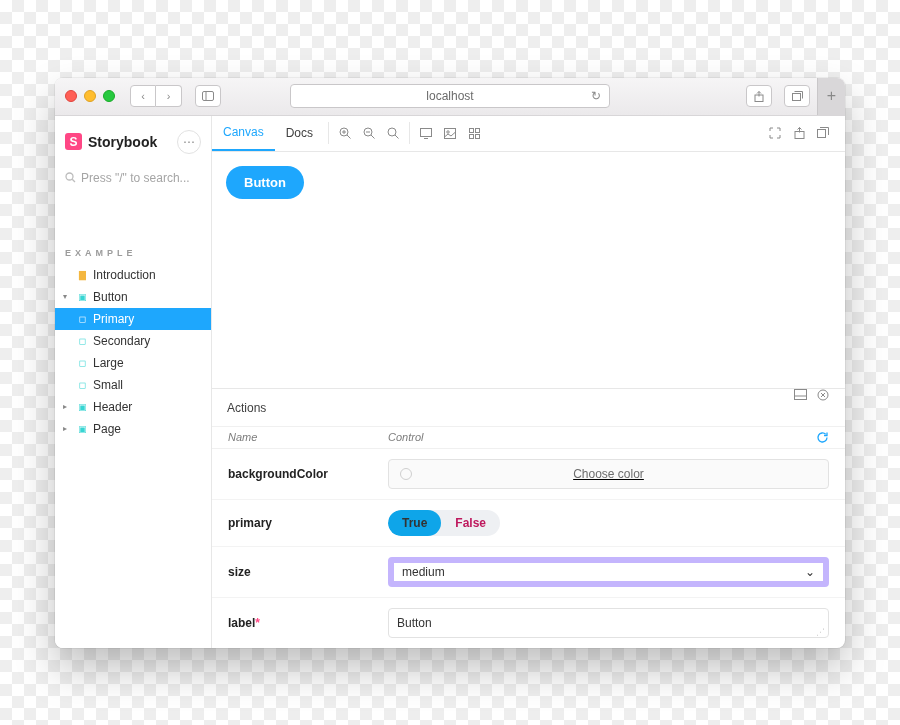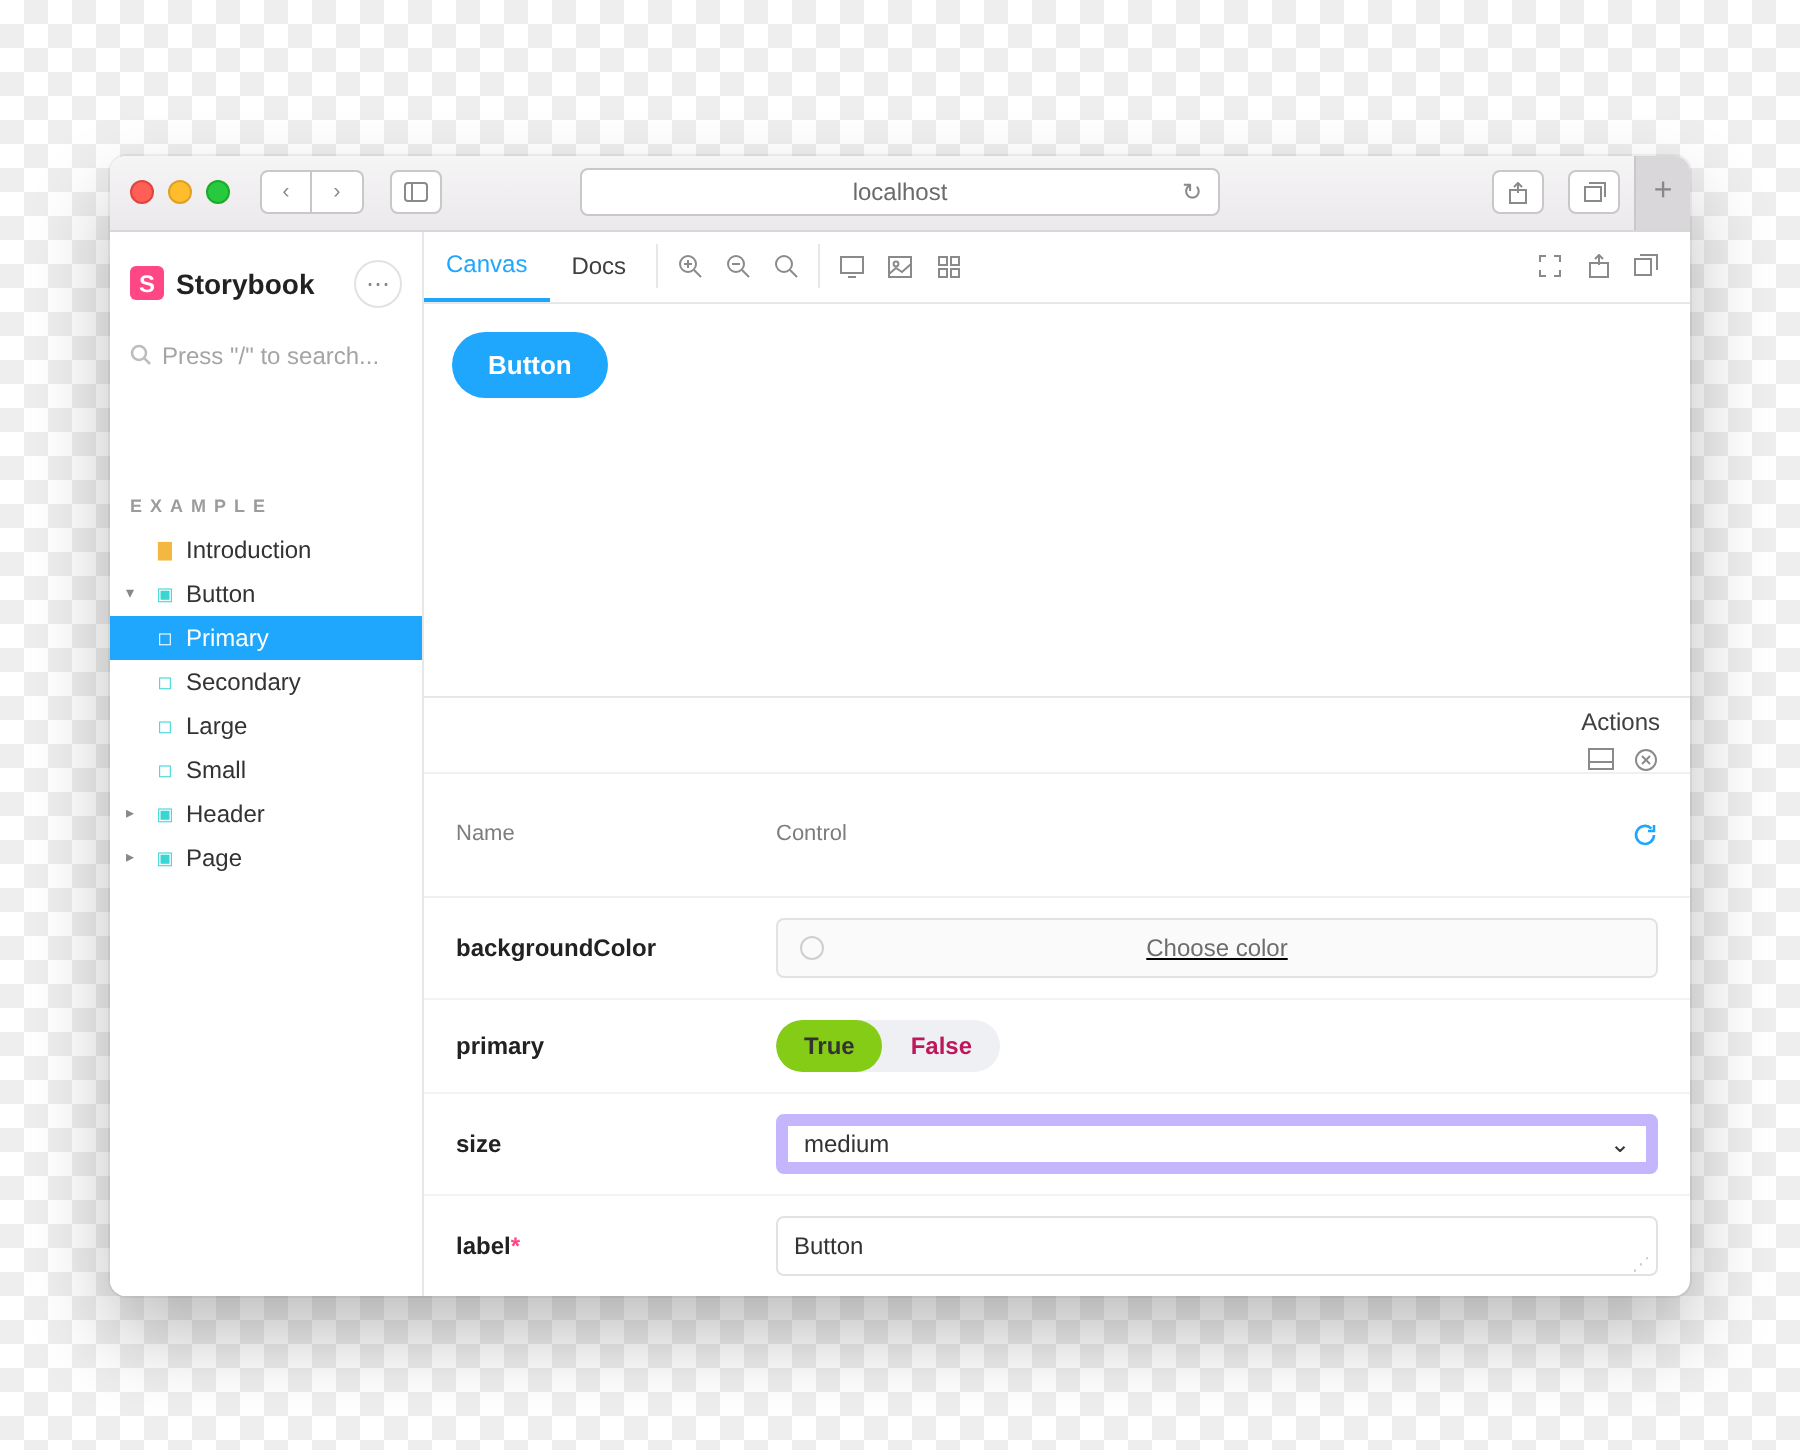--- a/index.html
+++ b/index.html
@@ -64,41 +64,41 @@
     align-items:center;font-size:12px;}
   .tab{padding:0 11px;height:36px;display:flex;align-items:center;color:#404040;}
   .tab.active{color:#1ea7fd;font-weight:400;border-bottom:2px solid #1ea7fd;}
   .vsep{width:1px;height:22px;background:#e7e7e7;margin:0 4px;}
   .ticon{width:24px;display:flex;justify-content:center;color:#888;}
   .t-right{margin-left:auto;display:flex;padding-right:10px;}
   .canvas{flex:1;padding:14px;}
   .btn-primary{background:#1ea7fd;color:#fff;border:none;font-weight:700;
     font-size:13px;padding:9px 18px;border-radius:18px;}
   .addons{border-top:1px solid #e7e7e7;display:flex;flex-direction:column;}
-  .addon-tabs{height:38px;display:flex;align-items:flex-end;font-size:12px;
-    padding:0 4px 0 4px;border-bottom:1px solid #f0f0f0;flex-direction:column;}
+  .addon-tabs{height:38px;display:flex;align-items:flex-start;font-size:12px;
+    padding:0 4px 0 4px;border-bottom:1px solid #f0f0f0;}
   .addon-tabs .tab{height:38px;}
   .addon-right{margin-left:auto;display:flex;gap:10px;padding-right:12px;color:#888;}
-  .ctl-head{display:flex;padding:24px 16px;font-size:11px;color:#7d7d7d;
-    border-bottom:1px solid #f0f0f0;}
+  .ctl-head{display:flex;padding:4px 16px;font-size:11px;color:#7d7d7d;
+    border-bottom:1px solid #f0f0f0;font-style:italic;}
   .ctl-head .c1{width:160px;} .ctl-head .c2{flex:1;}
   .ctl-head .c3{color:#1ea7fd;}
   .ctl-row{display:flex;align-items:center;padding:10px 16px;font-size:12px;
     border-bottom:1px solid #f3f3f3;}
   .ctl-row .name{width:160px;font-weight:700;color:#222;}
   .req{color:#ff4785;}
   .ctl-row .control{flex:1;}
   .choose{height:30px;border:1px solid #e2e2e2;border-radius:4px;background:#fafafa;
     display:flex;align-items:center;justify-content:center;color:#6d6d6d;gap:8px;font-size:12px;}
   .choose .circ{width:12px;height:12px;border:1.5px solid #cfcfcf;border-radius:50%;
     position:absolute;left:12px;}
   .choose-wrap{position:relative;text-decoration:underline;}
   .seg{display:flex;background:#eef0f3;border-radius:16px;overflow:hidden;width:max-content;}
   .seg .opt{padding:6px 14px;font-size:12px;font-weight:700;color:#be185d;}
-  .seg .opt.active{background:#84cc16;color:#333;border-radius:16px;}
+  .seg .opt.active{background:#0ea5e9;color:#333;border-radius:16px;}
   .select{height:30px;border:6px solid #c4b5fd;border-radius:4px;padding:0 8px;
     font-size:12px;color:#333;background:#fff;display:flex;align-items:center;
     justify-content:space-between;}
   .textin{height:30px;border:1px solid #e2e2e2;border-radius:4px;padding:0 8px;
     font-size:12px;color:#333;background:#fff;display:flex;align-items:center;
     position:relative;}
   .textin .grip{position:absolute;right:3px;bottom:1px;color:#c9c9c9;font-size:9px;line-height:7px;}
   svg{display:block;}
 </style>
 </head>

